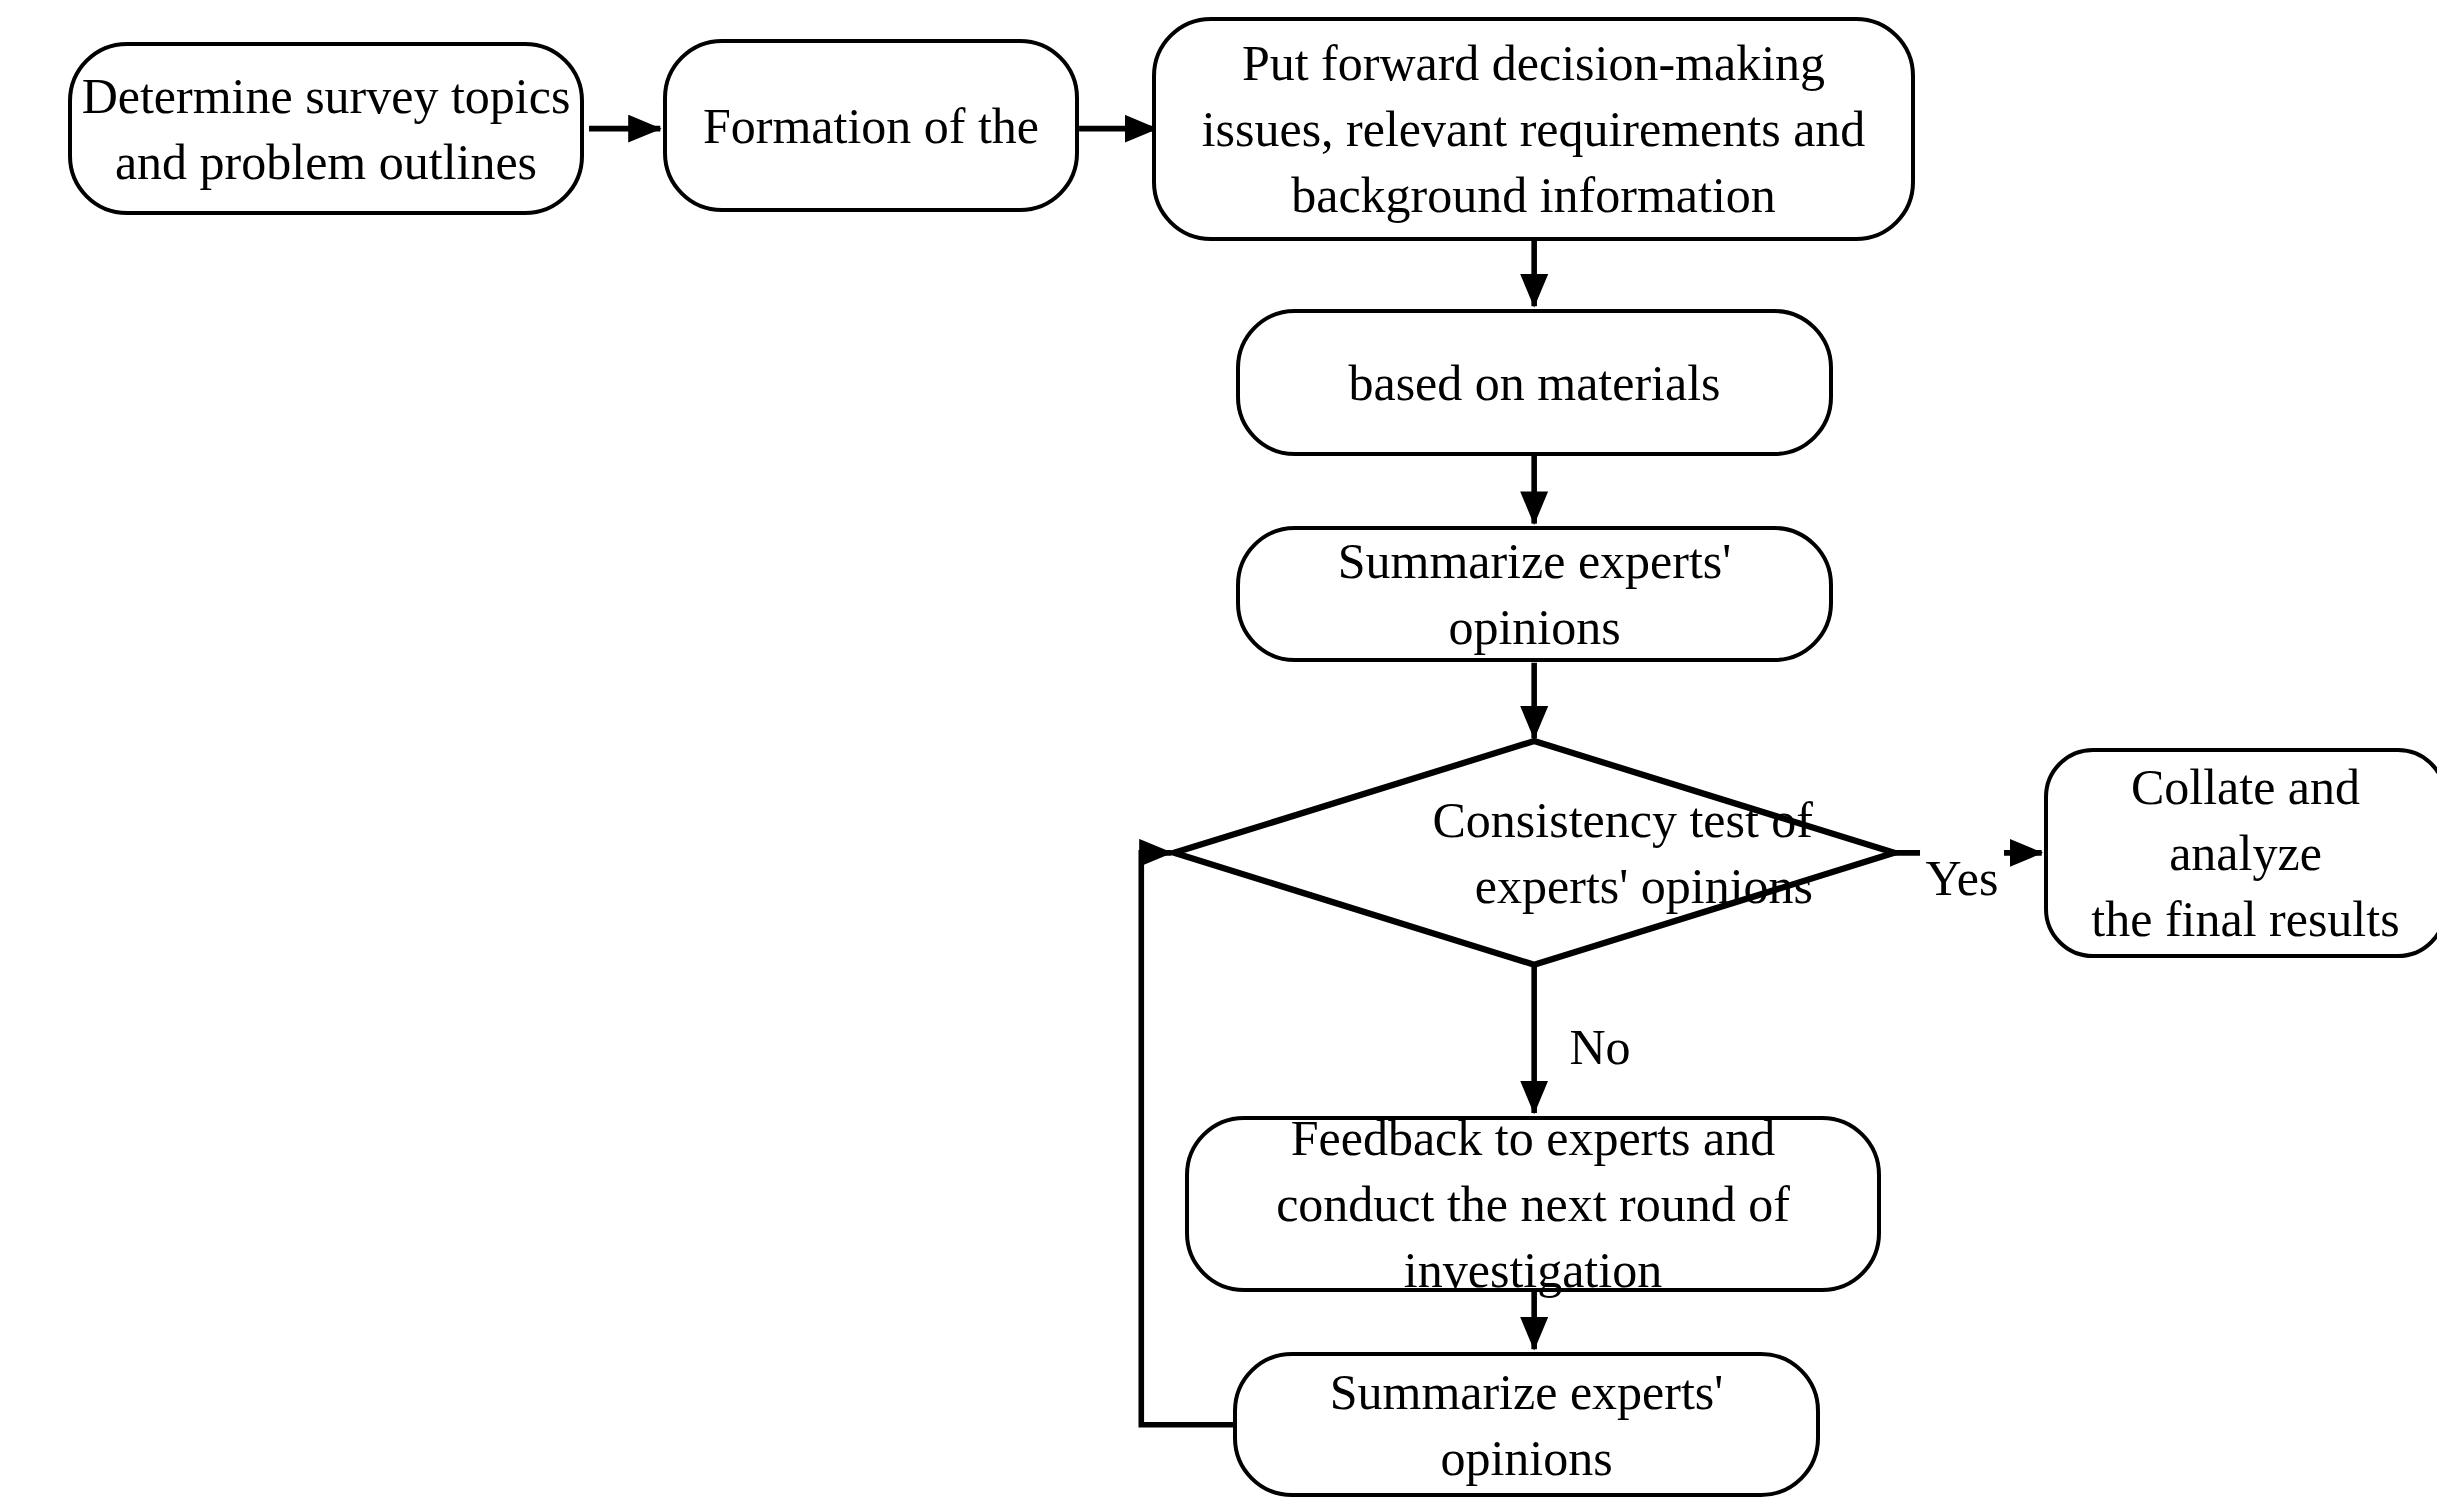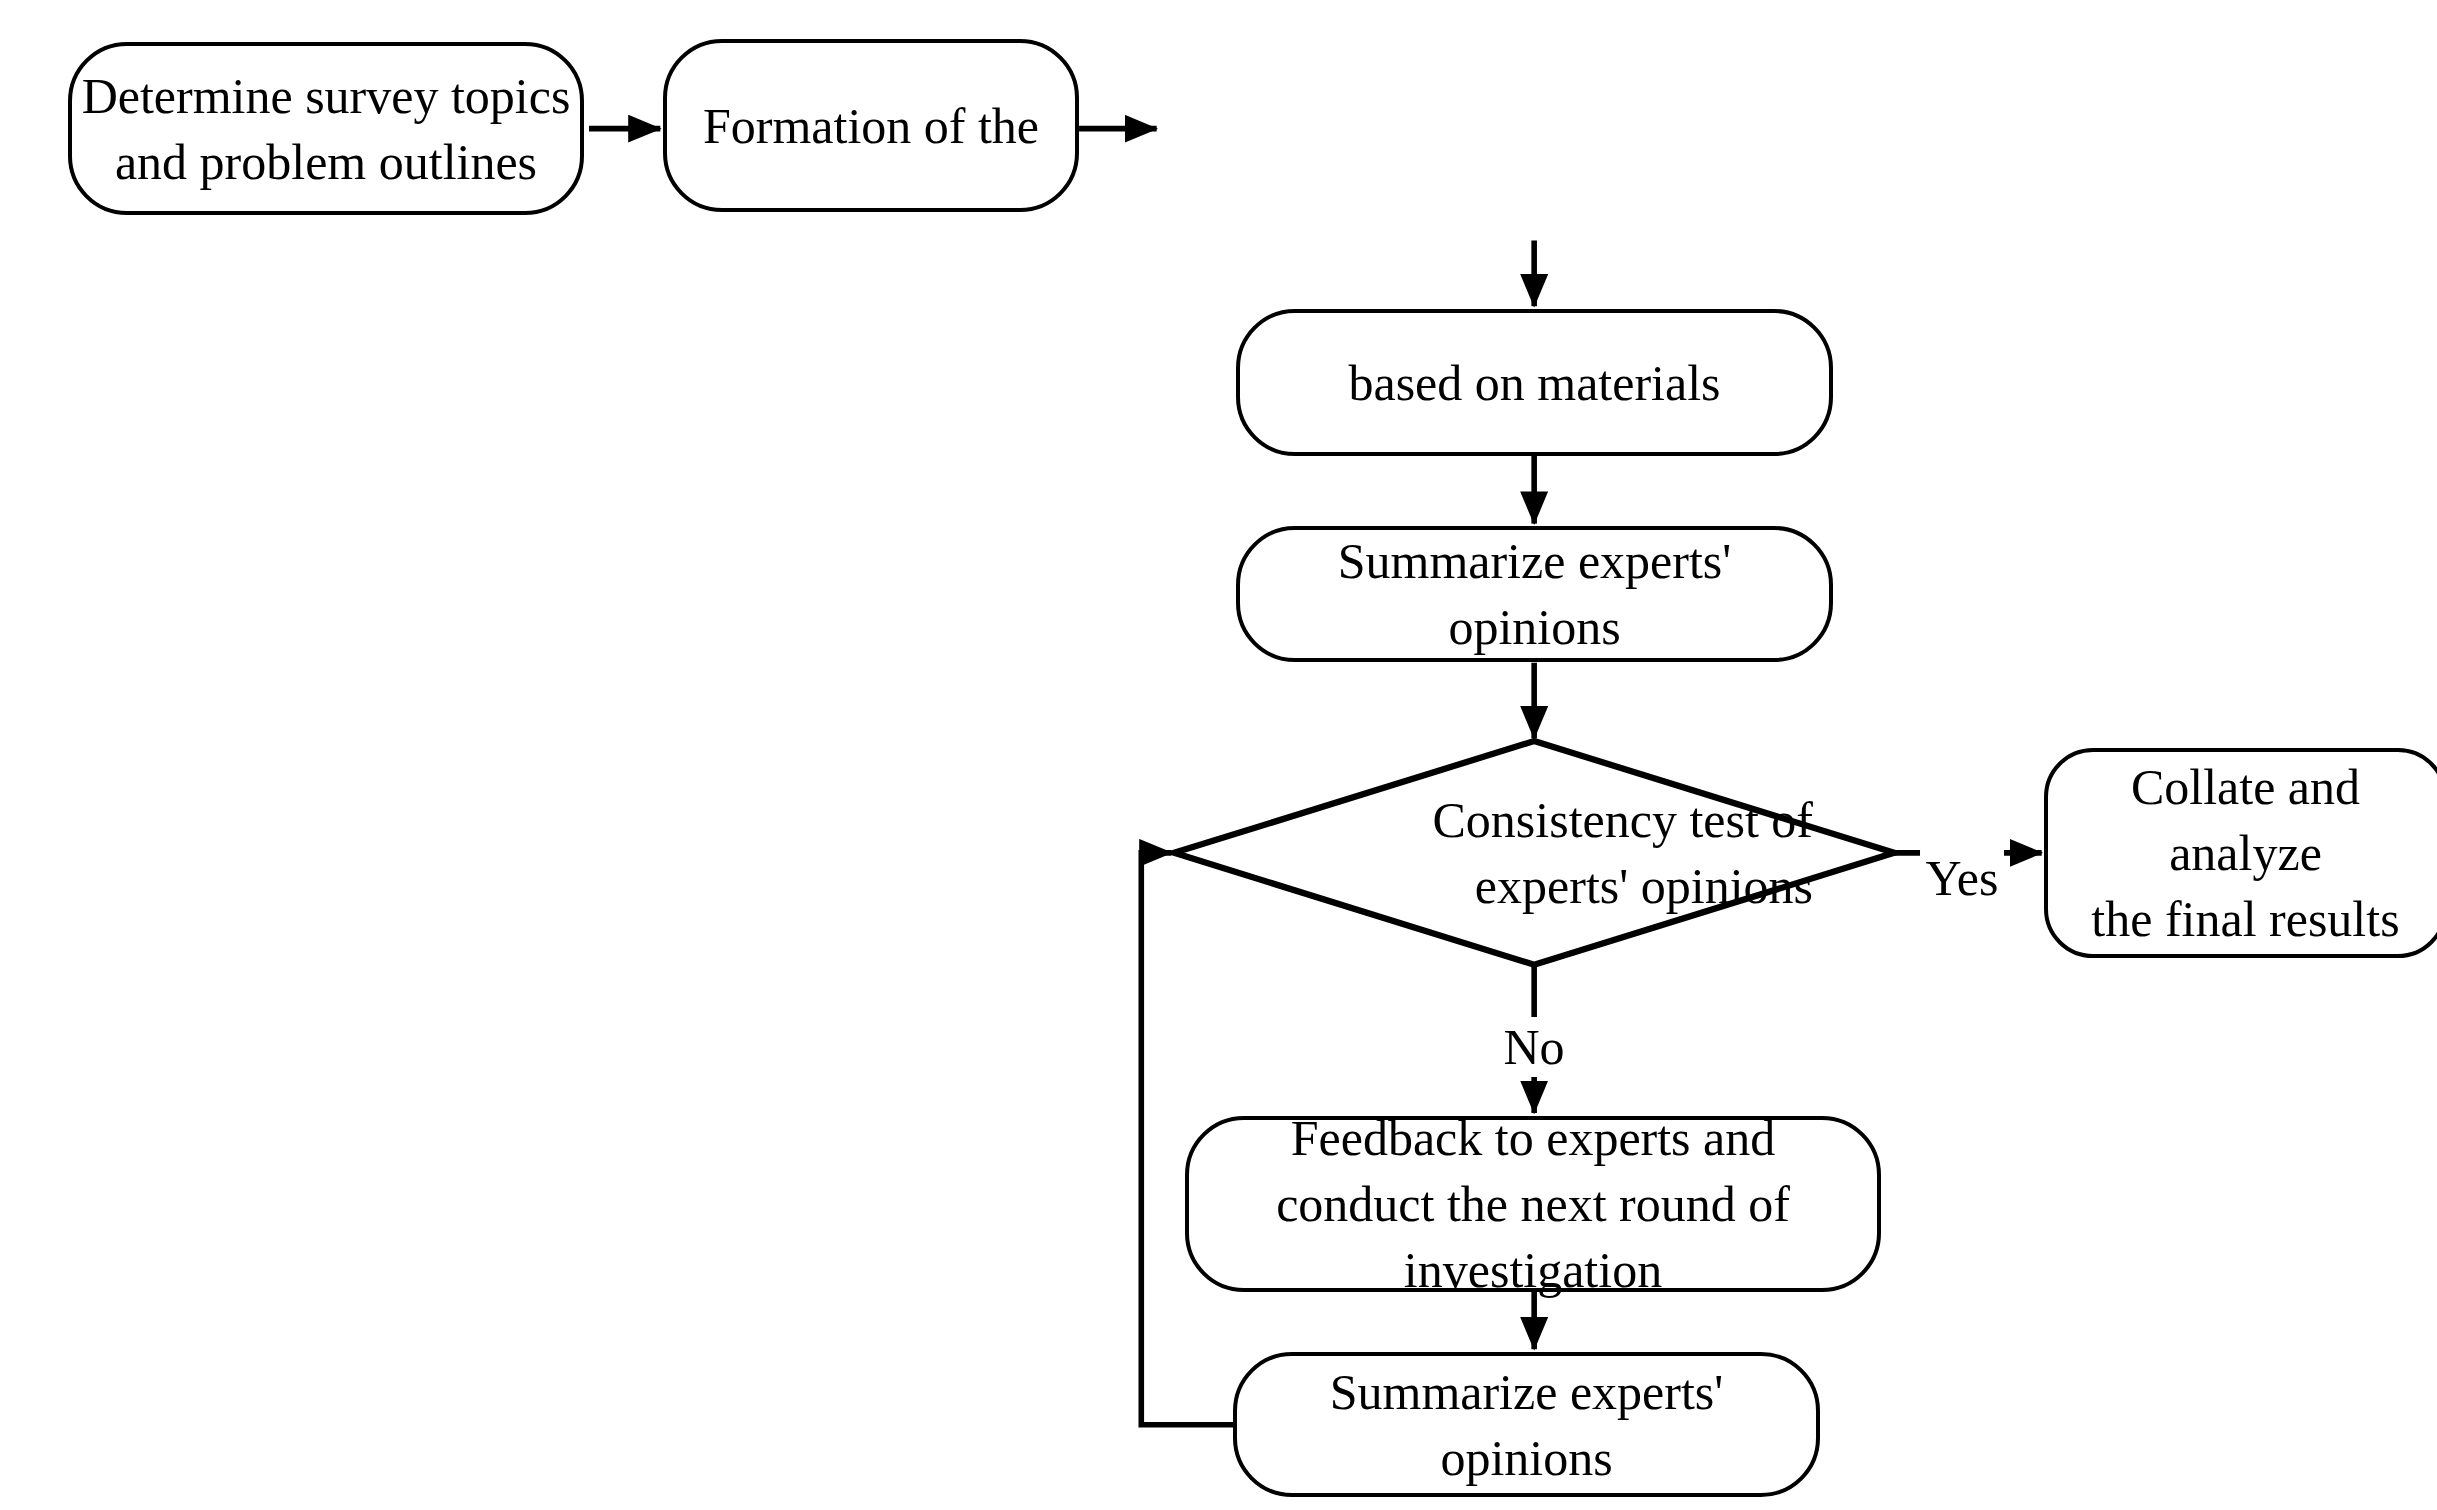--- a/index.html
+++ b/index.html
@@ -72,37 +72,42 @@
 
   <div class="node" style="left:44px;top:42px;width:516px;height:173px;">
     <div class="ln">Determine survey topics</div>
     <div class="ln">and problem outlines</div>
   </div>
 
   <div class="node" style="left:639px;top:39px;width:416px;height:173px;">
     <div class="ln">Formation of the</div>
   </div>
 
+  <div class="node" style="left:1128px;top:17px;width:763px;height:224px;">
+    <div class="ln">Put forward decision-making</div>
+    <div class="ln">issues, relevant requirements and</div>
+    <div class="ln">background information</div>
+  </div>
 
   <div class="node" style="left:1212px;top:309px;width:597px;height:147px;">
     <div class="ln">based on materials</div>
   </div>
 
   <div class="node" style="left:1212px;top:526px;width:597px;height:136px;">
     <div class="ln">Summarize experts'</div>
     <div class="ln">opinions</div>
   </div>
 
   <div class="diamond-text" style="left:1230px;top:783px;width:559px;height:140px;">
     <div class="ln">Consistency test of</div>
     <div class="ln">experts' opinions</div>
   </div>
 
   <span class="edge-label" style="left:1938px;top:878px;">Yes</span>
-  <span class="edge-label" style="left:1510px;top:1047px;">No</span>
+  <span class="edge-label" style="left:1576px;top:1047px;">No</span>
 
   <div class="node" style="left:2020px;top:748px;width:403px;height:210px;border-radius:49px;">
     <div class="ln">Collate and</div>
     <div class="ln">analyze</div>
     <div class="ln">the final results</div>
   </div>
 
   <div class="node" style="left:1161px;top:1116px;width:696px;height:176px;">
     <div class="ln">Feedback to experts and</div>
     <div class="ln">conduct the next round of</div>

